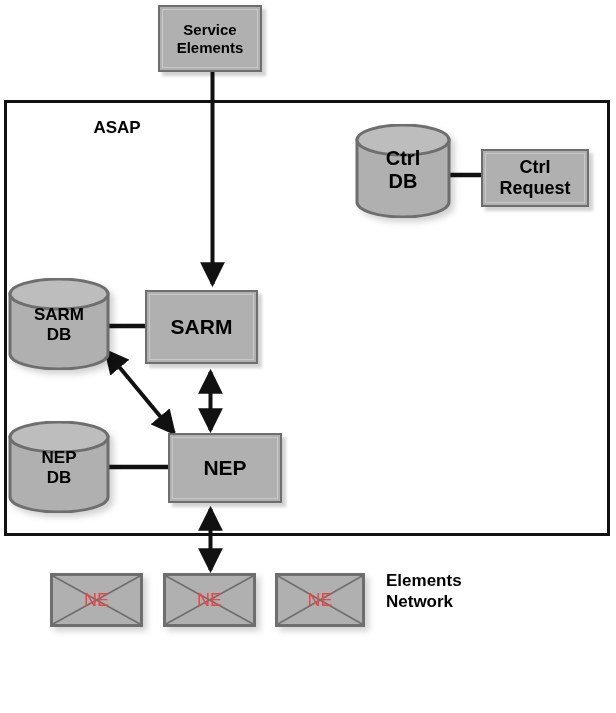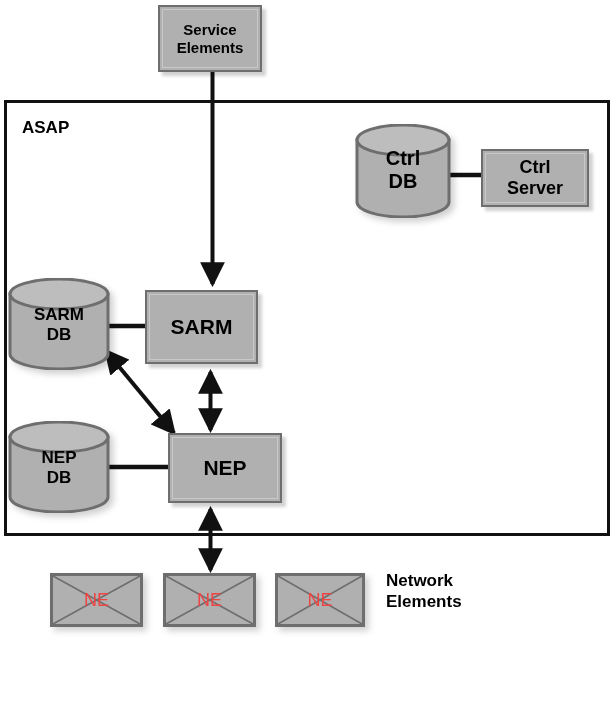--- a/index.html
+++ b/index.html
@@ -56,21 +56,21 @@
     border: 3px solid #111111;
     box-sizing: border-box;
     z-index: 1;
   }
   #asap-label {
     position: absolute;
     z-index: 6;
     font-weight: bold;
     color: #000000;
     line-height: 1.25;
-    text-align: left;
+    text-align: center;
   }
   #network-elements-label {
     position: absolute;
     z-index: 6;
     font-weight: bold;
     color: #000000;
     line-height: 1.22;
     text-align: left;
   }
   
@@ -163,21 +163,21 @@
   </div>
   <div class="cyl-label" style="left:355px; top:147px; width:96px; font-size:20px;">
     <div>Ctrl</div>
     <div>DB</div>
   </div>
 
   <div class="node box" style="left:481px; top:149px; width:108px; height:58px; font-size:18px;">
     <span class="box-inner-line"></span>
     <div>
       <div>Ctrl</div>
-      <div>Server</div>
+      <div>Request</div>
     </div>
   </div>
 
   <div class="cylinder" style="left:8px; top:278px; width:102px; height:92px;">
     <svg width="102" height="92" viewBox="0 0 102 92" xmlns="http://www.w3.org/2000/svg">
       <path d="M 2 16 L 2 76 A 49 15 0 0 0 100 76 L 100 16 Z" fill="#b0b0b0" stroke="#6e6e6e" stroke-width="3"></path>
       <ellipse cx="51" cy="16" rx="49" ry="15" fill="#bdbdbd" stroke="#6e6e6e" stroke-width="3"></ellipse>
     </svg>
   </div>
   <div class="cyl-label" style="left:8px; top:305px; width:102px; font-size:17px;">
@@ -230,17 +230,17 @@
     <svg width="90" height="54" viewBox="0 0 90 54" xmlns="http://www.w3.org/2000/svg">
       <rect x="1.5" y="1.5" width="87" height="51" fill="#b0b0b0" stroke="#6e6e6e" stroke-width="3"></rect>
       <path d="M 3 3 L 87 51 M 87 3 L 3 51" stroke="#6e6e6e" stroke-width="1.6" fill="none"></path>
     </svg>
   </div>
   <div class="env-label" style="left:275px; top:590px; width:90px; font-size:18px;">
     <span>NE</span>
   </div>
 
   <div id="network-elements-label" style="left:386px; top:571px; width:180px; font-size:17px;">
+    <div>Elements</div>
     <div>Network</div>
-    <div>Elements</div>
   </div>
 
 </div>
 
 </body></html>

